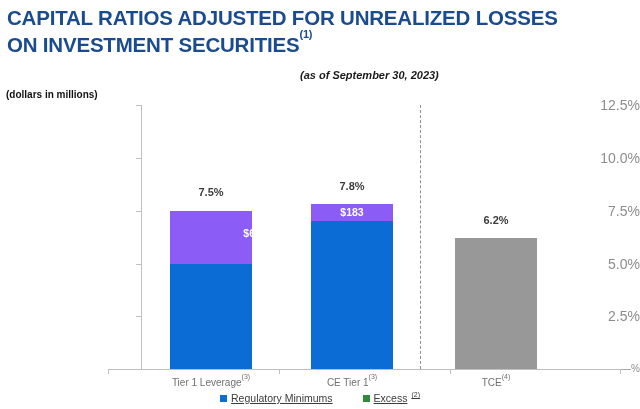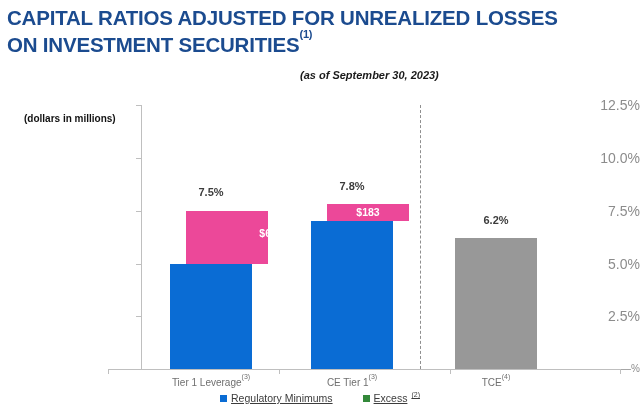--- a/index.html
+++ b/index.html
@@ -20,22 +20,22 @@
 
   
   .subtitle{
     position:absolute;left:300px;top:69px;
     font-style:italic;font-weight:bold;font-size:11px;color:#1a1a1a;
     white-space:nowrap;
   }
 
   
   .units{
-    position:absolute;left:24px;top:89px;
-    font-size:10px;font-weight:bold;color:#111111;white-space:nowrap;margin-top:24px;
+    position:absolute;left:6px;top:89px;
+    font-size:10px;font-weight:bold;color:#111111;white-space:nowrap;
   }
 
   
   .plot{position:absolute;left:0;top:0;width:640px;height:409px;}
 
   .yaxis-line{
     position:absolute;left:141px;top:105px;width:1px;height:265px;
     background:#bfbfbf;
   }
   .xaxis-line{
@@ -57,21 +57,21 @@
 
   
   .divider{
     position:absolute;left:420px;top:105px;width:0;height:264px;
     border-left:1.6px dashed #8f8f8f;
   }
 
   
   .bar{position:absolute;}
   .seg-blue{background:#0a6cd4;}
-  .seg-green{background:#ec4899;margin-left:16px;}
+  .seg-green{background:#8b5cf6;}
   .seg-gray{background:#989898;}
 
   .bar-total-label{
     position:absolute;text-align:center;font-size:11px;font-weight:bold;
     color:#3c3c3c;white-space:nowrap;
   }
   .seg-label{
     position:absolute;text-align:center;font-size:10.5px;font-weight:bold;
     color:#ffffff;white-space:nowrap;
   }

